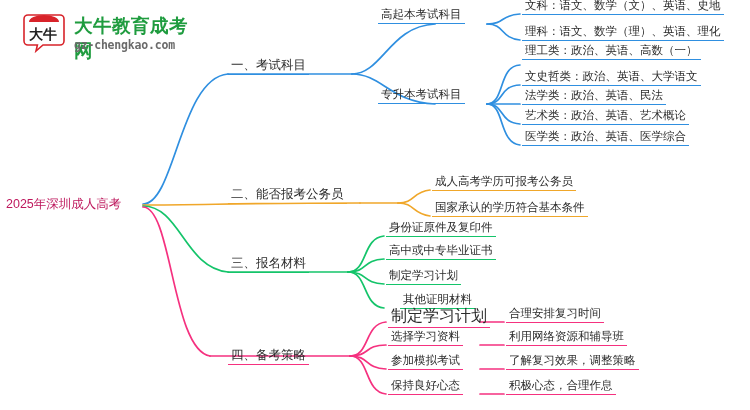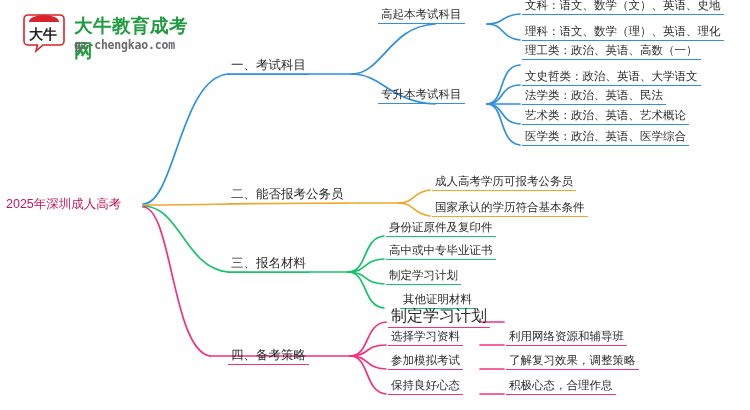--- a/index.html
+++ b/index.html
@@ -186,20 +186,23 @@
   <div class="node u c-pink" style="left:388px;top:330px;font-size:11.5px;">
     <span class="t">选择学习资料</span>
   </div>
   <div class="node u c-pink" style="left:388px;top:354px;font-size:11.5px;">
     <span class="t">参加模拟考试</span>
   </div>
   <div class="node u c-pink" style="left:388px;top:379px;font-size:11.5px;">
     <span class="t">保持良好心态</span>
   </div>
 
+  <div class="node u c-pink" style="left:506px;top:307px;font-size:11.5px;">
+    <span class="t">合理安排复习时间</span>
+  </div>
   <div class="node u c-pink" style="left:506px;top:330px;font-size:11.5px;">
     <span class="t">利用网络资源和辅导班</span>
   </div>
   <div class="node u c-pink" style="left:506px;top:354px;font-size:11.5px;">
     <span class="t">了解复习效果，调整策略</span>
   </div>
   <div class="node u c-pink" style="left:506px;top:379px;font-size:11.5px;">
     <span class="t">积极心态，合理作息</span>
   </div>
 

